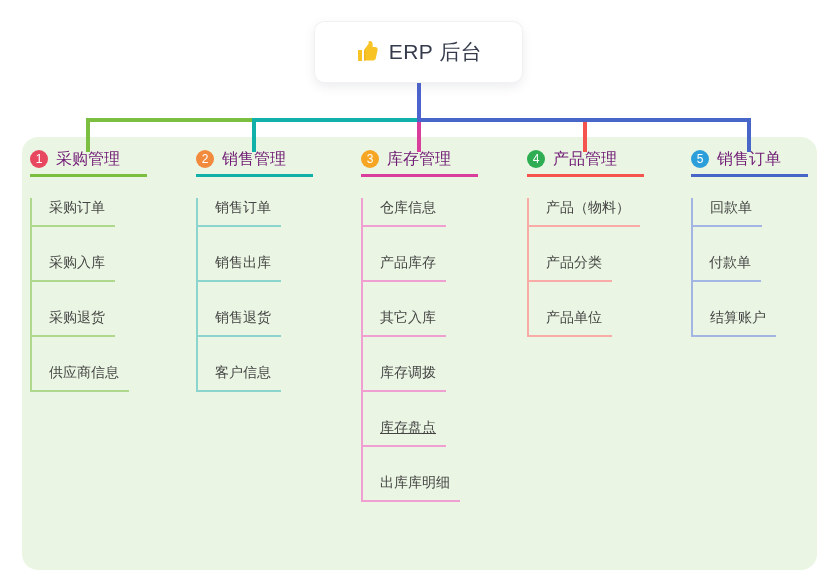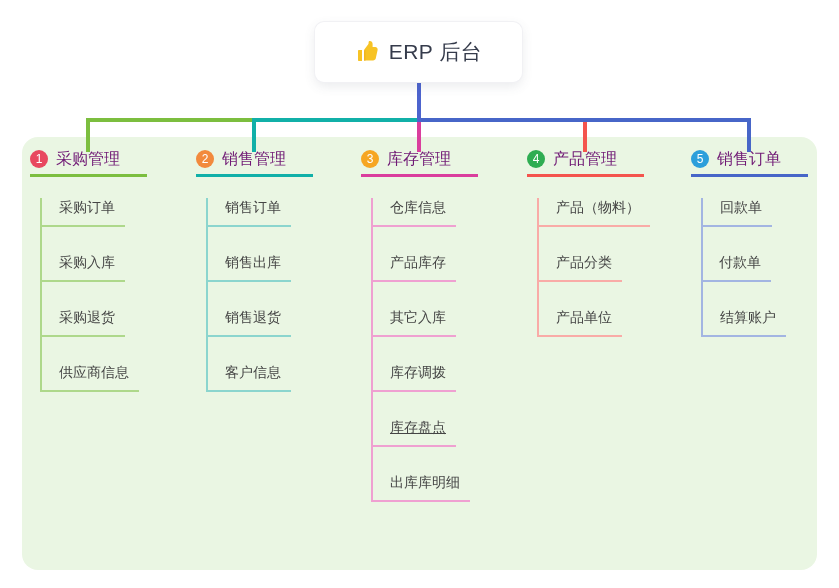--- a/index.html
+++ b/index.html
@@ -27,21 +27,21 @@
   .branch{position:absolute;top:12px;}
   .branch-header{
     display:flex;align-items:center;gap:8px;
     width:117px;padding-bottom:6px;border-bottom:3px solid transparent;
   }
   .badge{
     width:18px;height:18px;border-radius:50%;flex:0 0 18px;
     color:#fff;font-size:12px;line-height:18px;text-align:center;
   }
   .branch-label{font-size:16px;color:#701a75;line-height:19px;white-space:nowrap;}
-  .children{margin-left:10px;border-left:2px solid transparent;}
+  .children{margin-left:0;border-left:2px solid transparent;}
   .child{
     width:max-content;margin-top:26px;
     padding:0 10px 8px 17px;border-bottom:2px solid transparent;
     font-size:14px;line-height:19px;color:#454545;white-space:nowrap;
   }
   .child:first-child{margin-top:21px;}
 </style>
 </head>
 <body style="background: rgb(255, 255, 255);">
 

